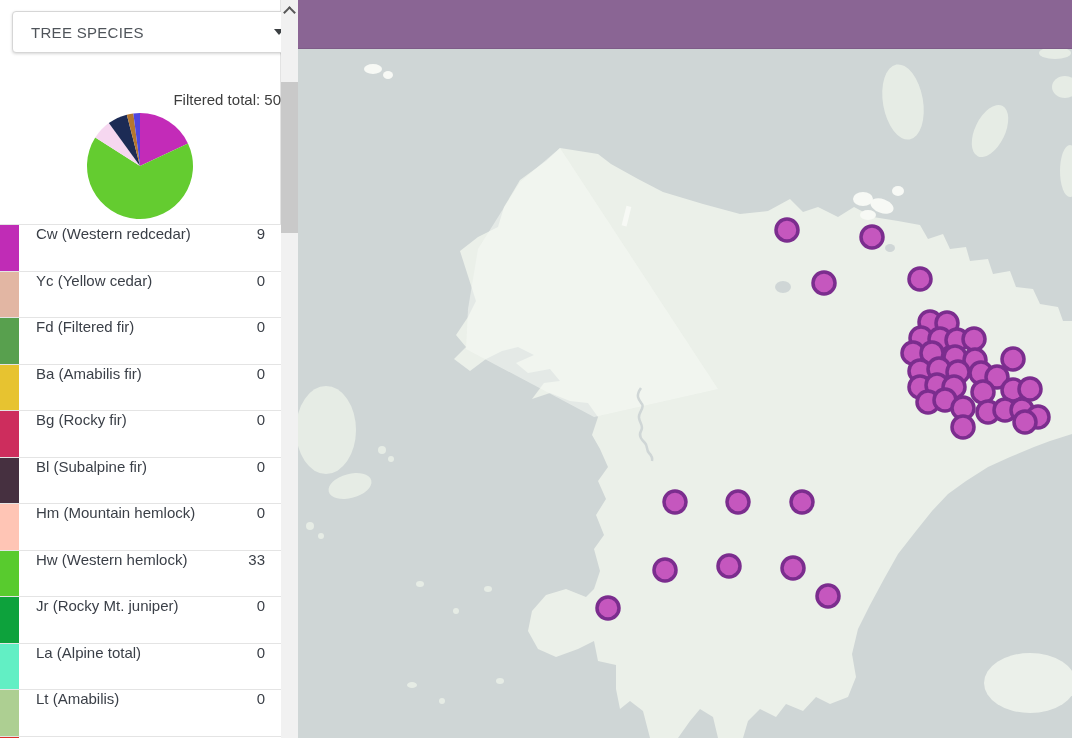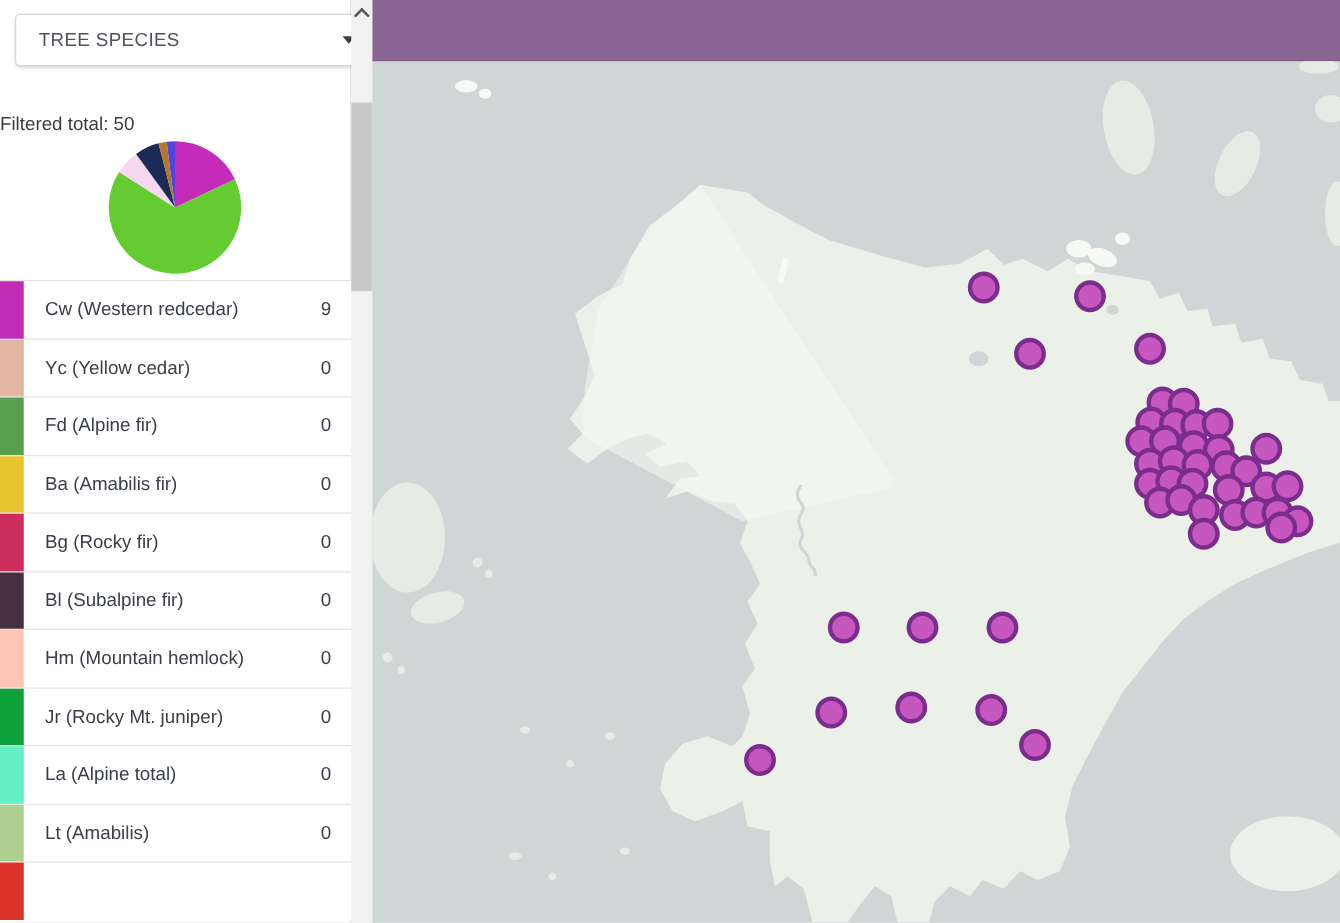--- a/index.html
+++ b/index.html
@@ -8,25 +8,25 @@
 
   
   .sidebar{position:absolute;left:0;top:0;width:281px;height:738px;background:#fff;
            border-right:1px solid #e3e3e3;box-sizing:border-box}
   .dropdown{position:absolute;left:12px;top:11px;width:291px;height:42px;background:#fff;
             border:1px solid #d6d6d6;border-radius:4px;box-shadow:0 1px 3px rgba(0,0,0,.16);
             display:flex;align-items:center;padding:0 18px;box-sizing:border-box;cursor:pointer}
   .dropdown-label{font-size:15px;color:#4f545a;letter-spacing:.3px}
   .caret{margin-left:auto;width:0;height:0;border-left:5px solid transparent;
          border-right:5px solid transparent;border-top:6px solid #3c4043}
-  .pie-title{position:absolute;top:91px;left:0;width:281px;text-align:left;
+  .pie-title{position:absolute;top:91px;left:0;width:281px;text-align:right;
              font-size:15px;color:#3d3d3d}
   #pie{position:absolute;left:84px;top:110px;width:112px;height:112px}
   #species-list{position:absolute;top:224px;left:0;width:281px;bottom:0;overflow:hidden}
-  .row{height:46.5px;display:flex;align-items:center;border-top:1px solid #e4e4e4;
+  .row{height:46.5px;display:flex;align-items:flex-start;border-top:1px solid #e4e4e4;
        box-sizing:border-box;cursor:pointer;background:#fff}
   .bar{width:19px;align-self:stretch;flex:0 0 19px}
   .lab{margin-left:17px;font-size:15px;color:#3a3f47;white-space:nowrap}
   .cnt{margin-left:auto;margin-right:16px;font-size:15px;color:#3a3f47}
 
   
   .scrollbar{position:absolute;left:281px;top:0;width:17px;height:738px;background:#f1f1f1;cursor:default}
   .sb-arrow{position:absolute;top:8px;left:4px;width:7px;height:7px;
             border-left:2px solid #575757;border-top:2px solid #575757;transform:rotate(45deg)}
   .sb-thumb{position:absolute;left:0;width:17px;background:#c9c9c9}
@@ -63,21 +63,21 @@
         <div class="lab">Cw (Western redcedar)</div>
         <div class="cnt">9</div>
       </div>
       <div class="row">
         <div class="bar" style="background: rgb(226, 182, 163);"></div>
         <div class="lab">Yc (Yellow cedar)</div>
         <div class="cnt">0</div>
       </div>
       <div class="row">
         <div class="bar" style="background: rgb(88, 160, 78);"></div>
-        <div class="lab">Fd (Alpine fir)</div>
+        <div class="lab">Fd (Filtered fir)</div>
         <div class="cnt">0</div>
       </div>
       <div class="row">
         <div class="bar" style="background: rgb(231, 195, 48);"></div>
         <div class="lab">Ba (Amabilis fir)</div>
         <div class="cnt">0</div>
       </div>
       <div class="row">
         <div class="bar" style="background: rgb(205, 45, 93);"></div>
         <div class="lab">Bg (Rocky fir)</div>
@@ -85,20 +85,25 @@
       </div>
       <div class="row">
         <div class="bar" style="background: rgb(70, 48, 64);"></div>
         <div class="lab">Bl (Subalpine fir)</div>
         <div class="cnt">0</div>
       </div>
       <div class="row">
         <div class="bar" style="background: rgb(255, 197, 181);"></div>
         <div class="lab">Hm (Mountain hemlock)</div>
         <div class="cnt">0</div>
+      </div>
+      <div class="row">
+        <div class="bar" style="background: rgb(88, 203, 46);"></div>
+        <div class="lab">Hw (Western hemlock)</div>
+        <div class="cnt">33</div>
       </div>
       <div class="row">
         <div class="bar" style="background: rgb(13, 162, 60);"></div>
         <div class="lab">Jr (Rocky Mt. juniper)</div>
         <div class="cnt">0</div>
       </div>
       <div class="row">
         <div class="bar" style="background: rgb(98, 239, 196);"></div>
         <div class="lab">La (Alpine total)</div>
         <div class="cnt">0</div>

